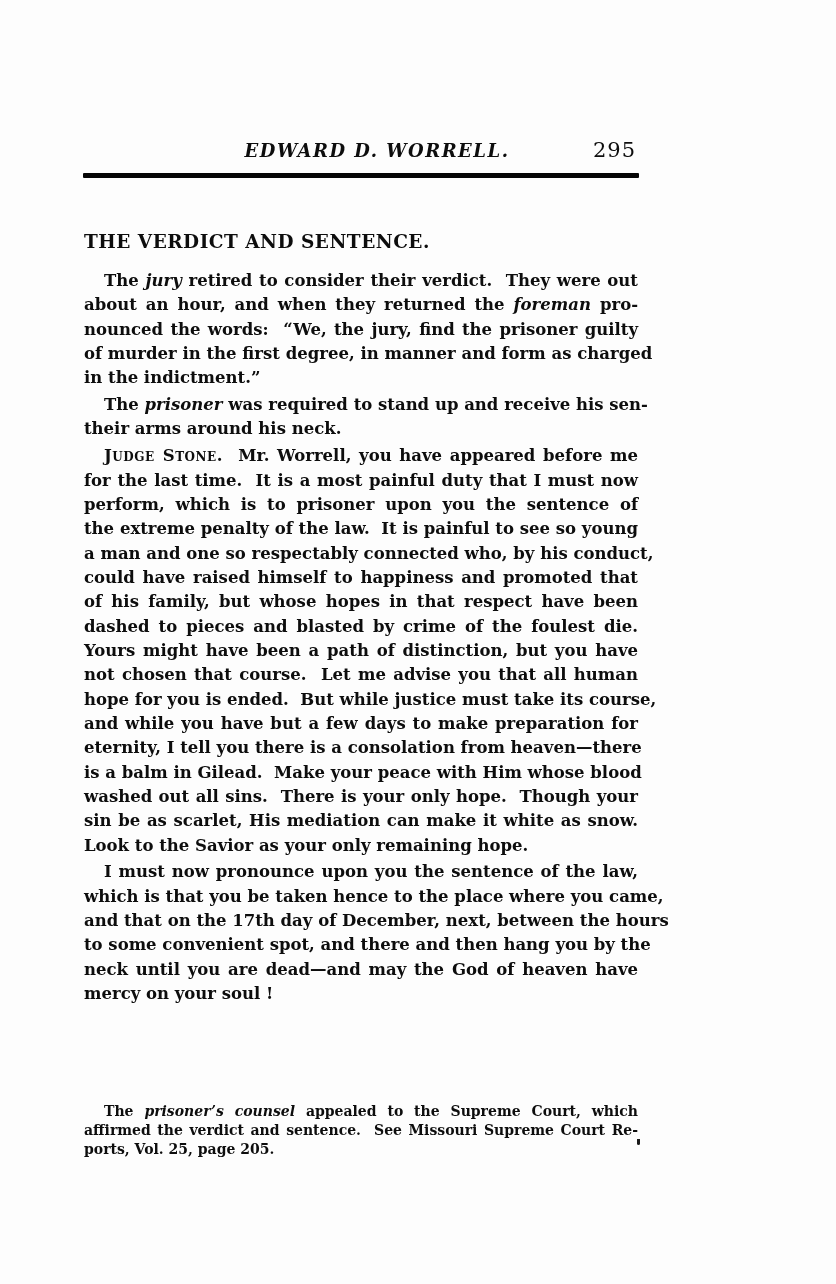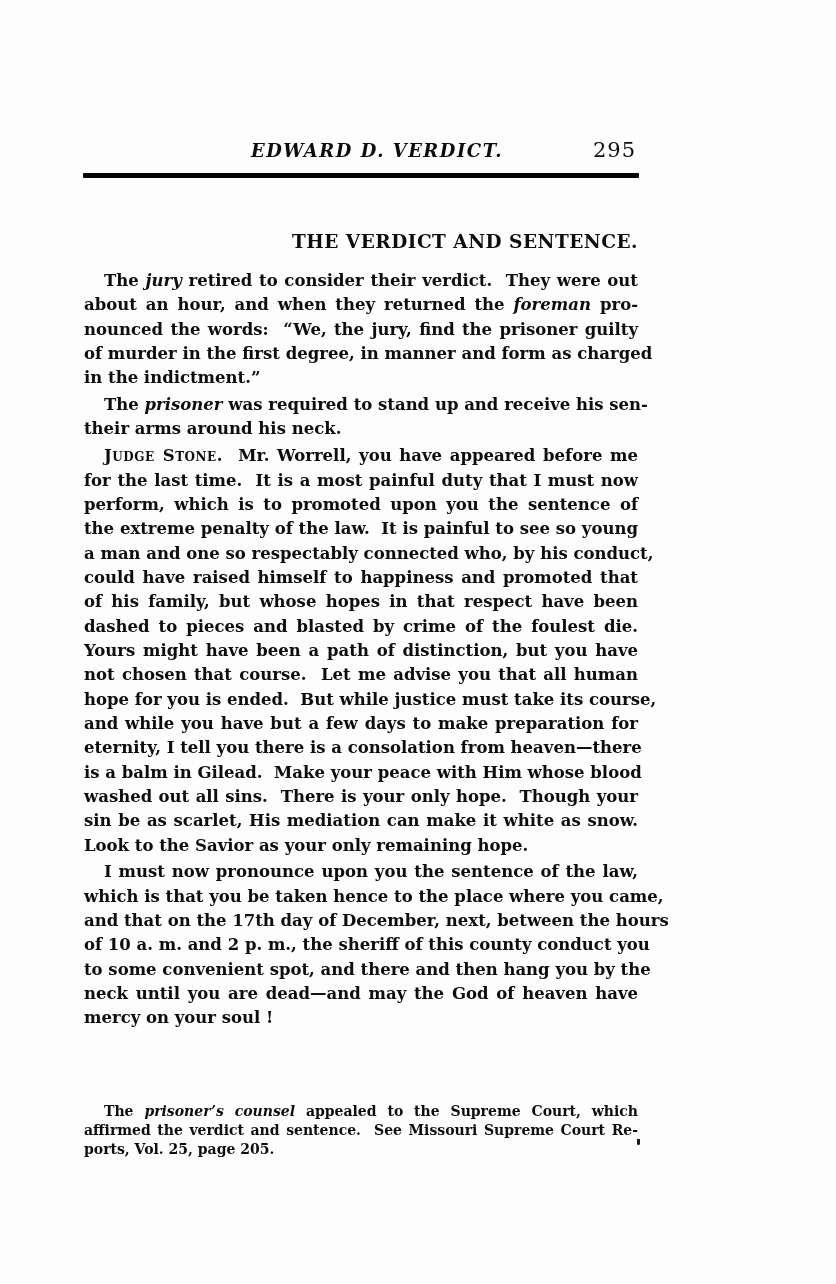--- a/index.html
+++ b/index.html
@@ -56,21 +56,21 @@
     width: 556px;
     height: 5px;
     background: #050505;
     border-radius: 1px;
   }
   .section-title {
     position: absolute;
     top: 231px;
     left: 0;
     width: 100%;
-    text-align: right;
+    text-align: left;
     font-weight: bold;
     font-size: 18.5px;
     letter-spacing: 0.5px;
     white-space: nowrap;
   }
   .body-text {
     position: absolute;
     top: 269px;
     left: 0;
     width: 554px;
@@ -117,21 +117,21 @@
     border-radius: 0 0 2px 2px;
   }
 </style>
 </head>
 <body>
 
 <div class="page" style="--ink: #0d0d0d; --paper: #fdfdfd;">
   <div class="textblock">
 
     <div class="running-head">
-      <div class="running-title">EDWARD D. VERDICT.</div>
+      <div class="running-title">EDWARD D. WORRELL.</div>
       <div class="page-number">295</div>
     </div>
 
     <div class="header-rule"></div>
 
     <div class="section-title">THE VERDICT AND SENTENCE.</div>
 
     <div class="body-text">
       <div class="para">
           <div class="line indent">The <em>jury</em> retired to consider their verdict.&nbsp; They were out</div>
@@ -140,41 +140,40 @@
           <div class="line">of murder in the first degree, in manner and form as charged</div>
           <div class="line end">in the indictment.”</div>
         </div>
       <div class="para">
           <div class="line indent">The <em>prisoner</em> was required to stand up and receive his sen-</div>
           <div class="line end">their arms around his neck.</div>
         </div>
       <div class="para">
           <div class="line indent"><span class="sc">Judge Stone.</span>&nbsp; Mr. Worrell, you have appeared before me</div>
           <div class="line">for the last time.&nbsp; It is a most painful duty that I must now</div>
-          <div class="line">perform, which is to promoted upon you the sentence of</div>
+          <div class="line">perform, which is to prisoner upon you the sentence of</div>
           <div class="line">the extreme penalty of the law.&nbsp; It is painful to see so young</div>
           <div class="line">a man and one so respectably connected who, by his conduct,</div>
           <div class="line">could have raised himself to happiness and promoted that</div>
           <div class="line">of his family, but whose hopes in that respect have been</div>
           <div class="line">dashed to pieces and blasted by crime of the foulest die.</div>
           <div class="line">Yours might have been a path of distinction, but you have</div>
           <div class="line">not chosen that course.&nbsp; Let me advise you that all human</div>
           <div class="line">hope for you is ended.&nbsp; But while justice must take its course,</div>
           <div class="line">and while you have but a few days to make preparation for</div>
           <div class="line">eternity, I tell you there is a consolation from heaven—there</div>
           <div class="line">is a balm in Gilead.&nbsp; Make your peace with Him whose blood</div>
           <div class="line">washed out all sins.&nbsp; There is your only hope.&nbsp; Though your</div>
           <div class="line">sin be as scarlet, His mediation can make it white as snow.</div>
           <div class="line end">Look to the Savior as your only remaining hope.</div>
         </div>
       <div class="para">
           <div class="line indent">I must now pronounce upon you the sentence of the law,</div>
           <div class="line">which is that you be taken hence to the place where you came,</div>
           <div class="line">and that on the 17th day of December, next, between the hours</div>
-          <div class="line">of 10 a. m. and 2 p. m., the sheriff of this county conduct you</div>
           <div class="line">to some convenient spot, and there and then hang you by the</div>
           <div class="line">neck until you are dead—and may the God of heaven have</div>
           <div class="line end">mercy on your soul&nbsp;!</div>
         </div>
     </div>
 
     <div class="footnote">
         <div class="line indent">The <em>prisoner’s counsel</em> appealed to the Supreme Court, which</div>
         <div class="line">affirmed the verdict and sentence.&nbsp; See Missouri Supreme Court Re-</div>
         <div class="line end">ports, Vol. 25, page 205.</div>

